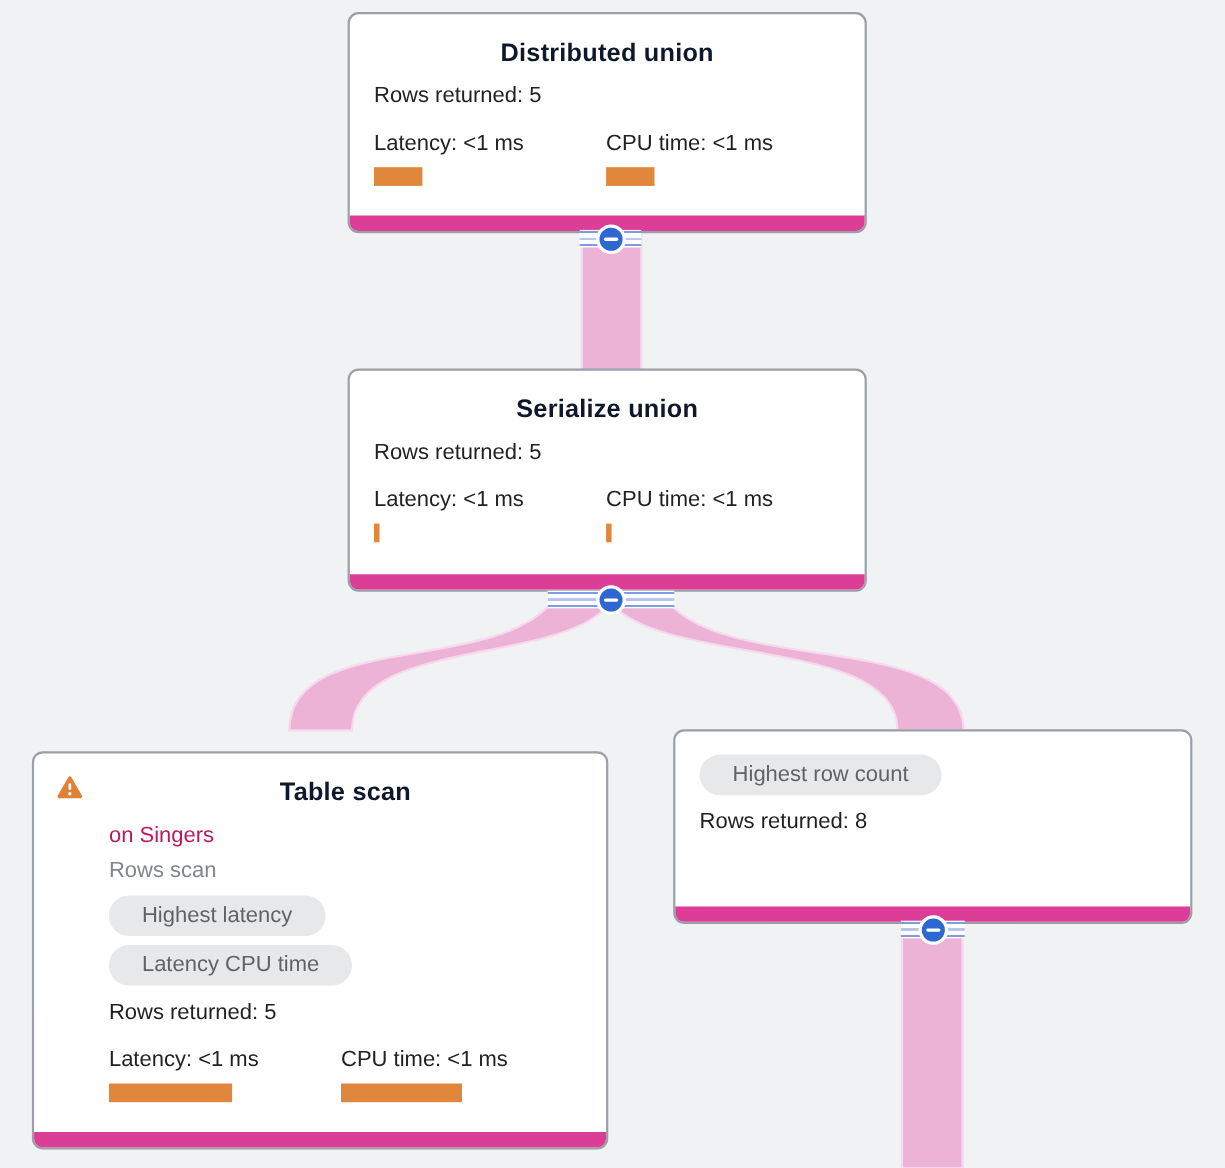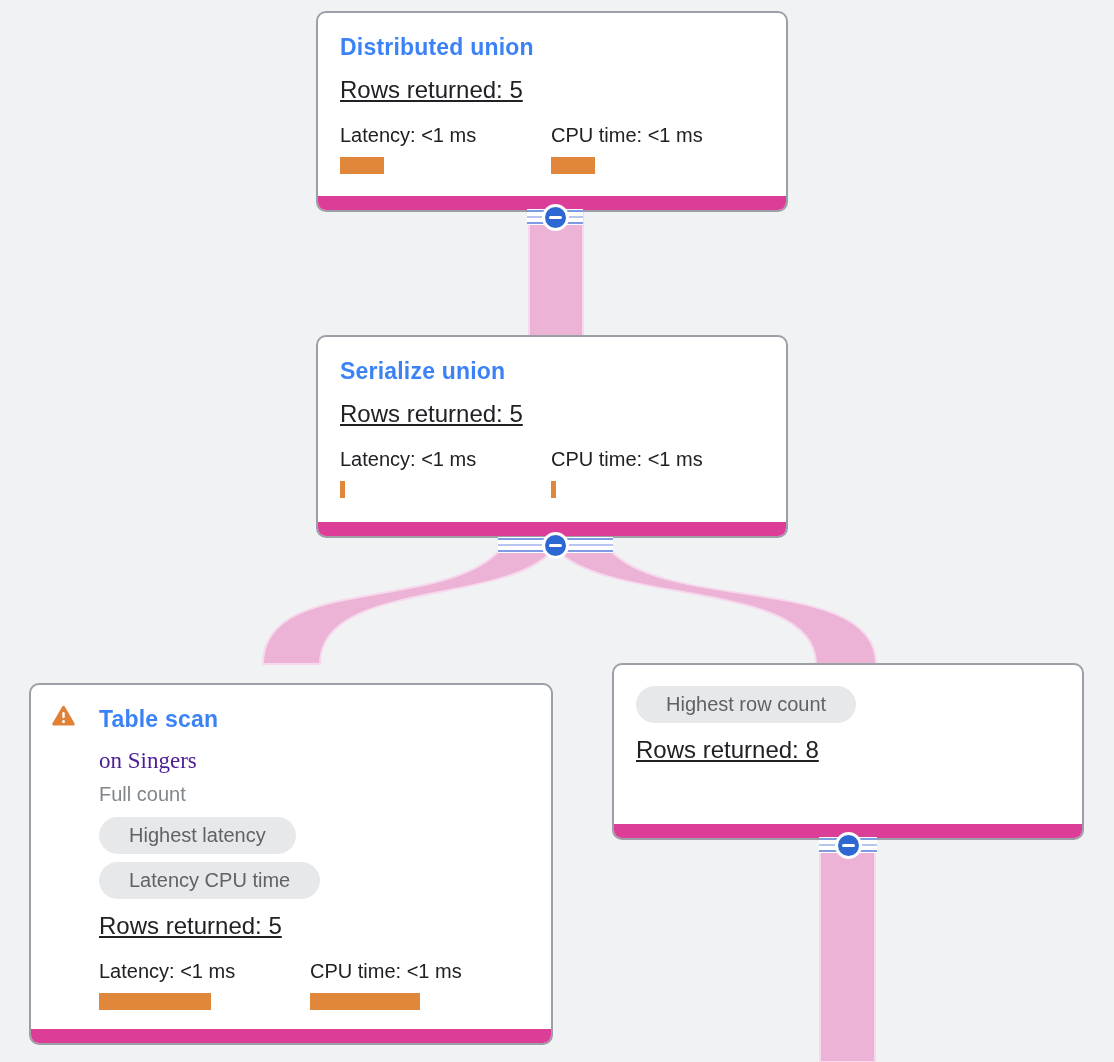--- a/index.html
+++ b/index.html
@@ -21,26 +21,26 @@
   }
   .node .accent{
     position:absolute;left:0;right:0;bottom:0;
     height:14px;
     background:#dc3d97;
     border-radius:0 0 8px 8px;
   }
   .node-content{padding:21px 22px 0 22px;}
   .n3 .node-content{padding-left:68px;}
   .node-title{
-    font-size:23px;font-weight:700;color:#3b82f6;
-    letter-spacing:.2px;margin:0 0 15px 0;
+    font-size:23px;font-weight:700;color:#0f172a;
+    letter-spacing:.2px;margin:0 0 15px 0;text-align:center;
   }
-  .node-sub{font-size:23px;color:#4c1d95;margin:0 0 9px 0;font-family:Liberation Serif, serif;}
+  .node-sub{font-size:20px;color:#be185d;margin:0 0 9px 0;}
   .node-note{font-size:20px;color:#80868b;margin:0 0 11px 0;}
-  .node-rows{font-size:24px;color:#202124;margin:0 0 20px 0;text-decoration:underline;}
+  .node-rows{font-size:20px;color:#202124;margin:0 0 20px 0;}
   .badge{
     display:inline-block;
     background:#e7e8ea;color:#5f6368;
     font-size:20px;line-height:37px;
     padding:0 30px;border-radius:19px;
     margin:0 0 8px 0;
   }
   .badge-wrap{margin-bottom:5px;}
   .metrics{display:flex;}
   .metric{width:211px;}
@@ -138,21 +138,21 @@
 
   <div class="node n3">
     <svg class="warning" viewBox="0 0 24 22">
       <path d="M10.7 1.4 L0.9 18.4 a1.5 1.5 0 0 0 1.3 2.2 h19.6 a1.5 1.5 0 0 0 1.3 -2.2 L13.3 1.4 a1.5 1.5 0 0 0 -2.6 0 Z" fill="#e08138"></path>
       <rect x="10.8" y="7" width="2.4" height="6.2" rx="1.2" fill="#ffffff"></rect>
       <circle cx="12" cy="16.6" r="1.5" fill="#ffffff"></circle>
     </svg>
     <div class="node-content">
       <div class="node-title">Table scan</div>
       <div class="node-sub">on Singers</div>
-      <div class="node-note">Full count</div>
+      <div class="node-note">Rows scan</div>
       <div class="badge-wrap">
         <div><span class="badge">Highest latency</span></div>
         <div><span class="badge">Latency CPU time</span></div>
       </div>
       <div class="node-rows">Rows returned: 5</div>
       <div class="metrics">
         <div class="metric">
           <div class="metric-label">Latency: &lt;1 ms</div>
           <div class="metric-bar" style="width: 112px;"></div>
         </div>

